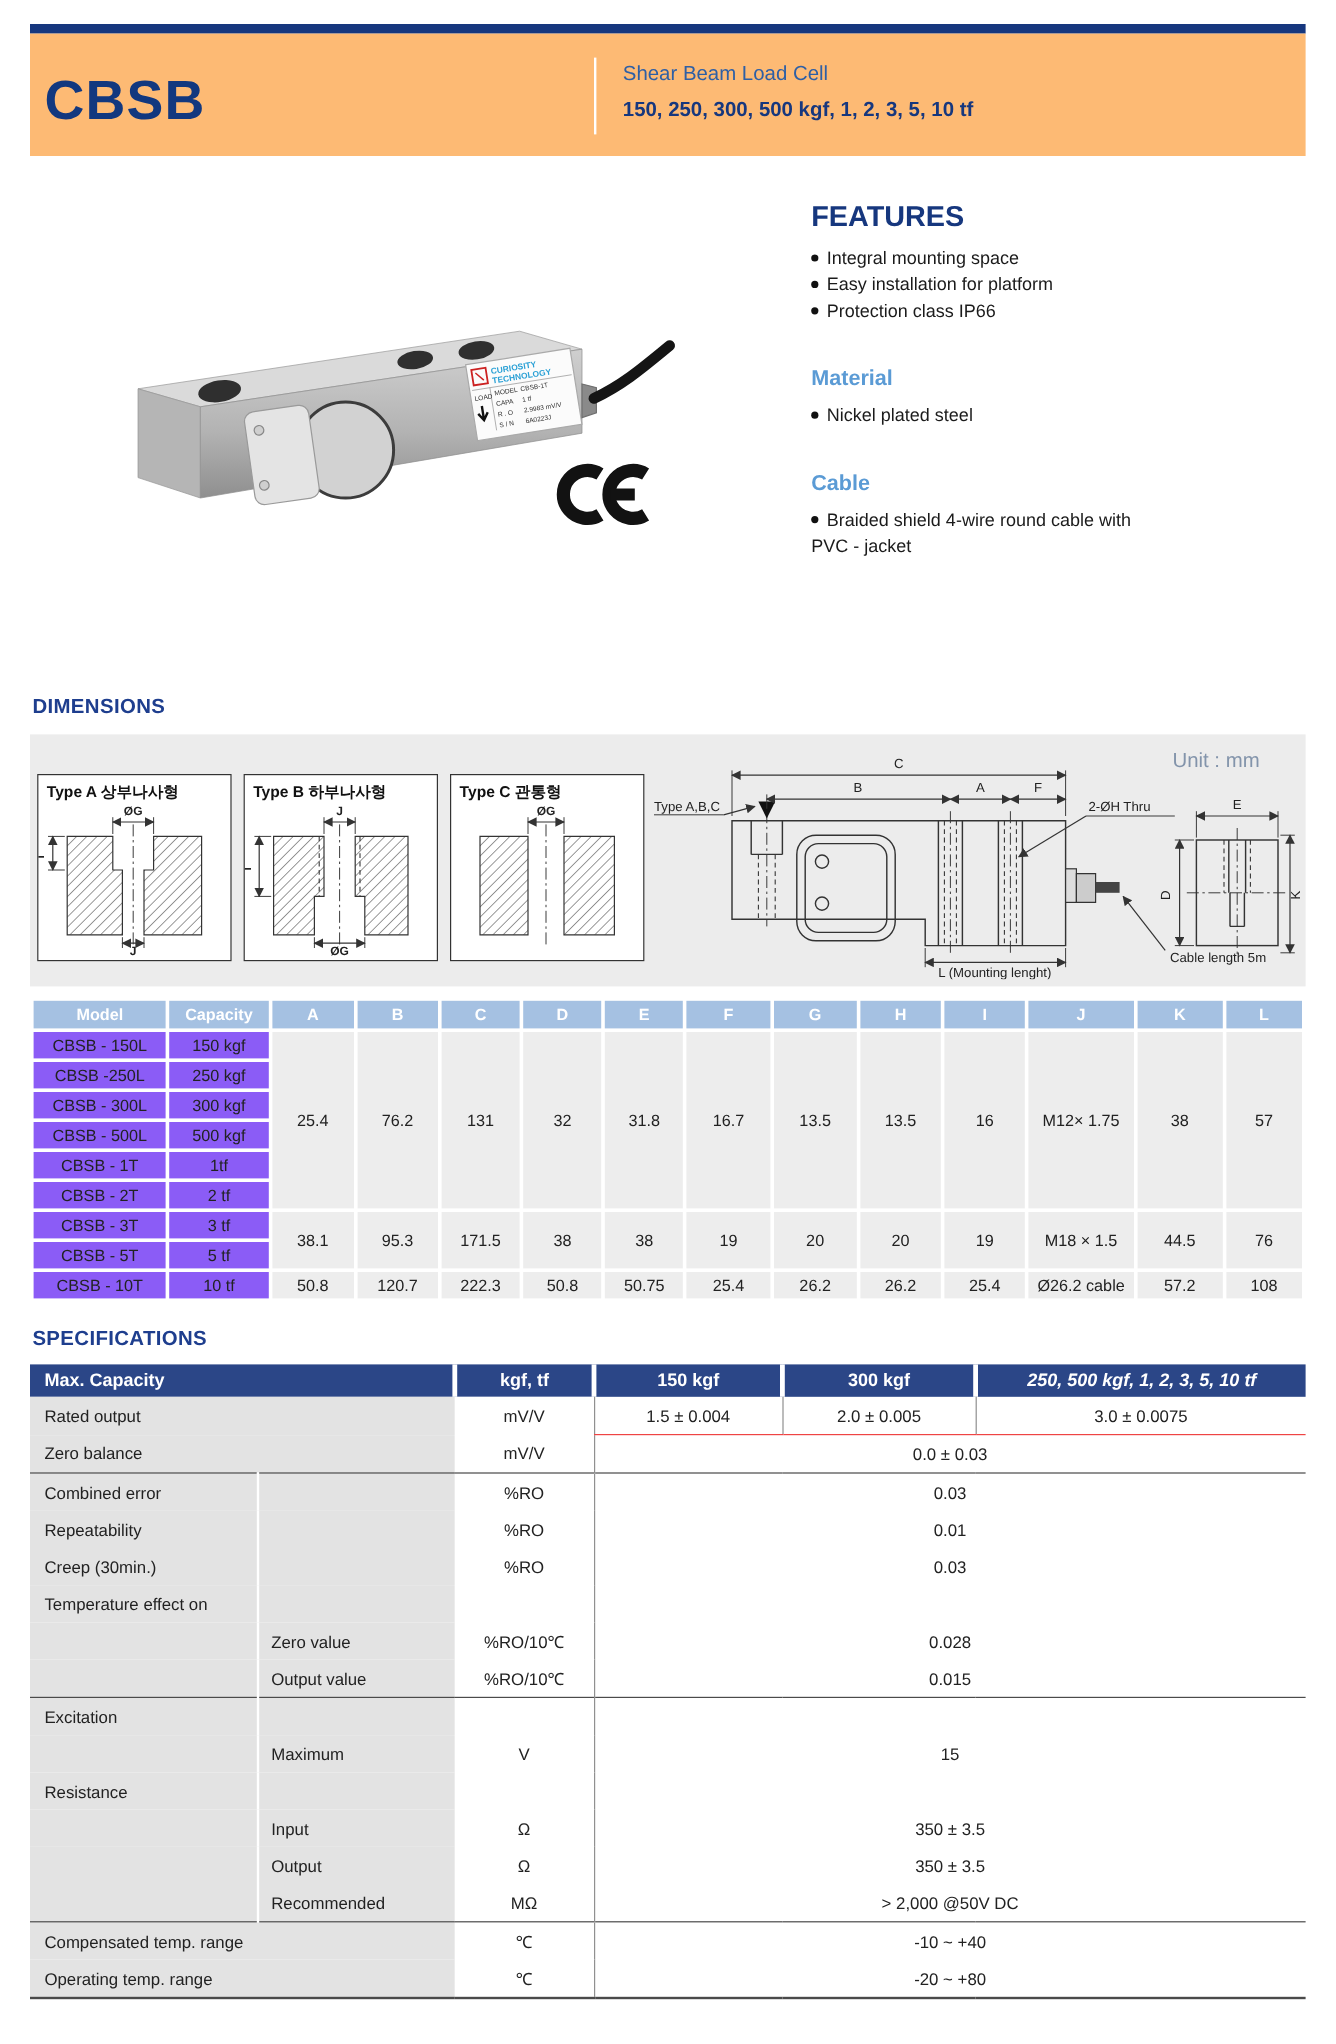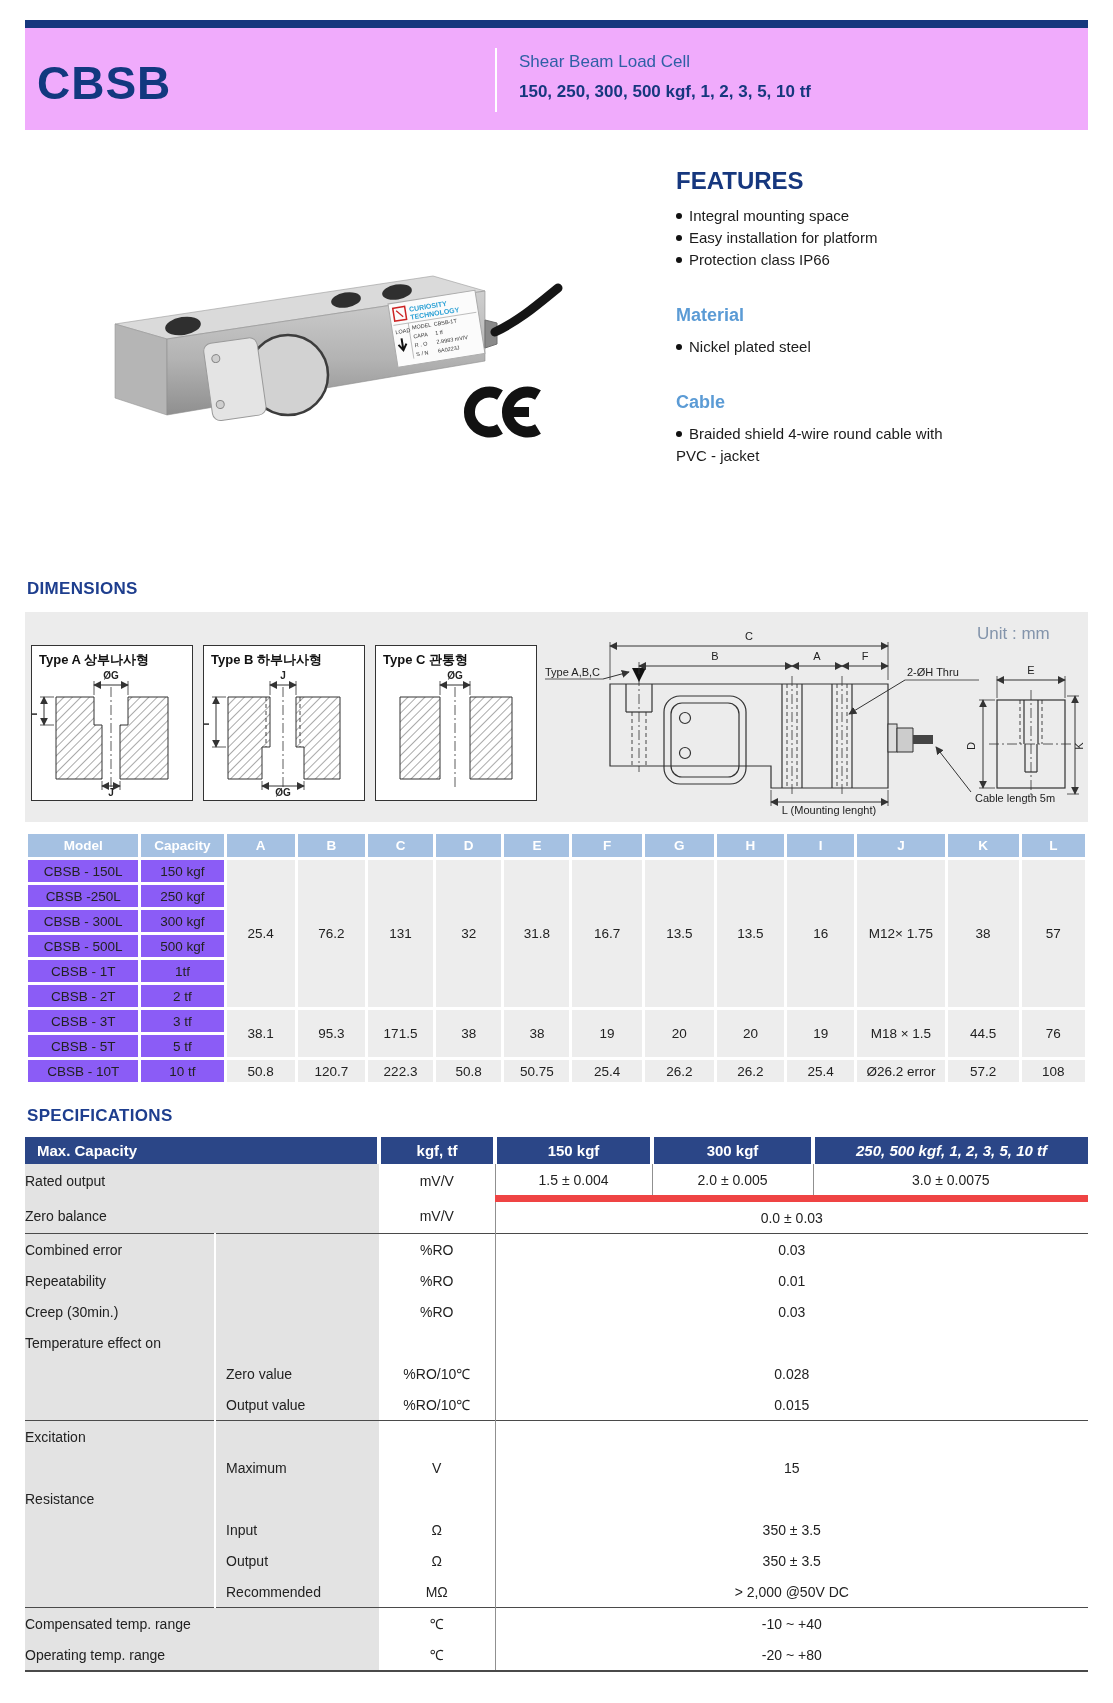--- a/index.html
+++ b/index.html
@@ -1,20 +1,20 @@
 <!DOCTYPE html>
 <html><head>
 <meta charset="utf-8">
 <style>
   html,body{margin:0;padding:0;background:#fff;font-family:"Liberation Sans",sans-serif;color:#1b1b1b;}
   .page{position:relative;width:1113px;height:1703px;background:#fff;overflow:hidden;}
   .abs{position:absolute;}
   
   .topbar{position:absolute;left:25px;top:20px;width:1063px;height:8px;background:#16377e;}
-  .band{position:absolute;left:25px;top:28px;width:1063px;height:102px;background:#f0abfc;}
+  .band{position:absolute;left:25px;top:28px;width:1063px;height:102px;background:#fdba74;}
   .cbsb{position:absolute;left:12px;top:28px;font-size:46px;font-weight:bold;color:#12387f;letter-spacing:1px;}
   .hdivider{position:absolute;left:470px;top:20px;width:2px;height:64px;background:#fff;}
   .sub1{position:absolute;left:494px;top:24px;font-size:17px;color:#2e5fa5;}
   .sub2{position:absolute;left:494px;top:54px;font-size:17px;font-weight:bold;color:#16377e;}
   
   .features{position:absolute;left:676px;top:152px;width:400px;}
   .features h2{margin:15px 0 10px 0;font-size:24px;font-weight:bold;color:#16377e;}
   .features h3{margin:34px 0 10px 0;font-size:18px;font-weight:bold;color:#5b9bd5;}
   .feat-item{font-size:15px;line-height:22px;color:#1b1b1b;}
   .dot{display:inline-block;width:6px;height:6px;border-radius:3px;background:#111;margin-right:7px;vertical-align:2px;}
@@ -40,26 +40,26 @@
   .dimtable th{background:#a5c1e2;color:#fff;font-size:13.5px;font-weight:bold;height:23px;text-align:center;padding:0;}
   .dimtable td{padding:0;text-align:center;font-size:13.5px;color:#222;}
   .dimtable td.mc{background:#8b5cf6;height:22px;}
   .dimtable td.vc{background:#ededed;}
   
   .spectable{position:absolute;left:25px;top:1137px;width:1063px;border-collapse:collapse;table-layout:fixed;}
   .spectable th{background:#2b4687;color:#fff;font-size:15px;font-weight:bold;height:27px;text-align:center;padding:0;border-right:4px solid #fff;}
   .spectable th:last-child{border-right:none;font-style:italic;}
   .spectable th.first{text-align:left;padding-left:12px;}
   .spectable td{height:31px;font-size:14px;color:#222;padding:0;}
-  .spectable td.lab{background:#e3e3e3;text-align:left;}
+  .spectable td.lab{background:#e3e3e3;text-align:left;padding-left:12px;}
   .spectable td.main{border-right:2px solid #fff;}
   .spectable td.sub{padding-left:10px;}
   .spectable td.unit{text-align:center;background:#fff;}
   .spectable td.val{text-align:center;border-left:1px solid #909090;}
-  .spectable td.rated{border-bottom:7px solid #ef4444;}
+  .spectable td.rated{border-bottom:1px solid #ef4444;}
   .spectable tr.sep td{border-top:1px solid #4a4a4a;}
   .spectable tbody tr:last-child td{border-bottom:2px solid #4a4a4a;}
 </style>
 </head>
 <body>
 
 <div class="page">
 
   <svg width="0" height="0" style="position:absolute">
     <defs>
@@ -399,21 +399,21 @@
           <td class="mc">10 tf</td>
           <td class="vc" rowspan="1">50.8</td>
           <td class="vc" rowspan="1">120.7</td>
           <td class="vc" rowspan="1">222.3</td>
           <td class="vc" rowspan="1">50.8</td>
           <td class="vc" rowspan="1">50.75</td>
           <td class="vc" rowspan="1">25.4</td>
           <td class="vc" rowspan="1">26.2</td>
           <td class="vc" rowspan="1">26.2</td>
           <td class="vc" rowspan="1">25.4</td>
-          <td class="vc" rowspan="1">Ø26.2 error</td>
+          <td class="vc" rowspan="1">Ø26.2 cable</td>
           <td class="vc" rowspan="1">57.2</td>
           <td class="vc" rowspan="1">108</td>
         </tr>
       </tbody>
     </table>
 
   <h2 class="sect" style="left:27px;top:1106px;">SPECIFICATIONS</h2>
 
   <table class="spectable">
     <colgroup>

